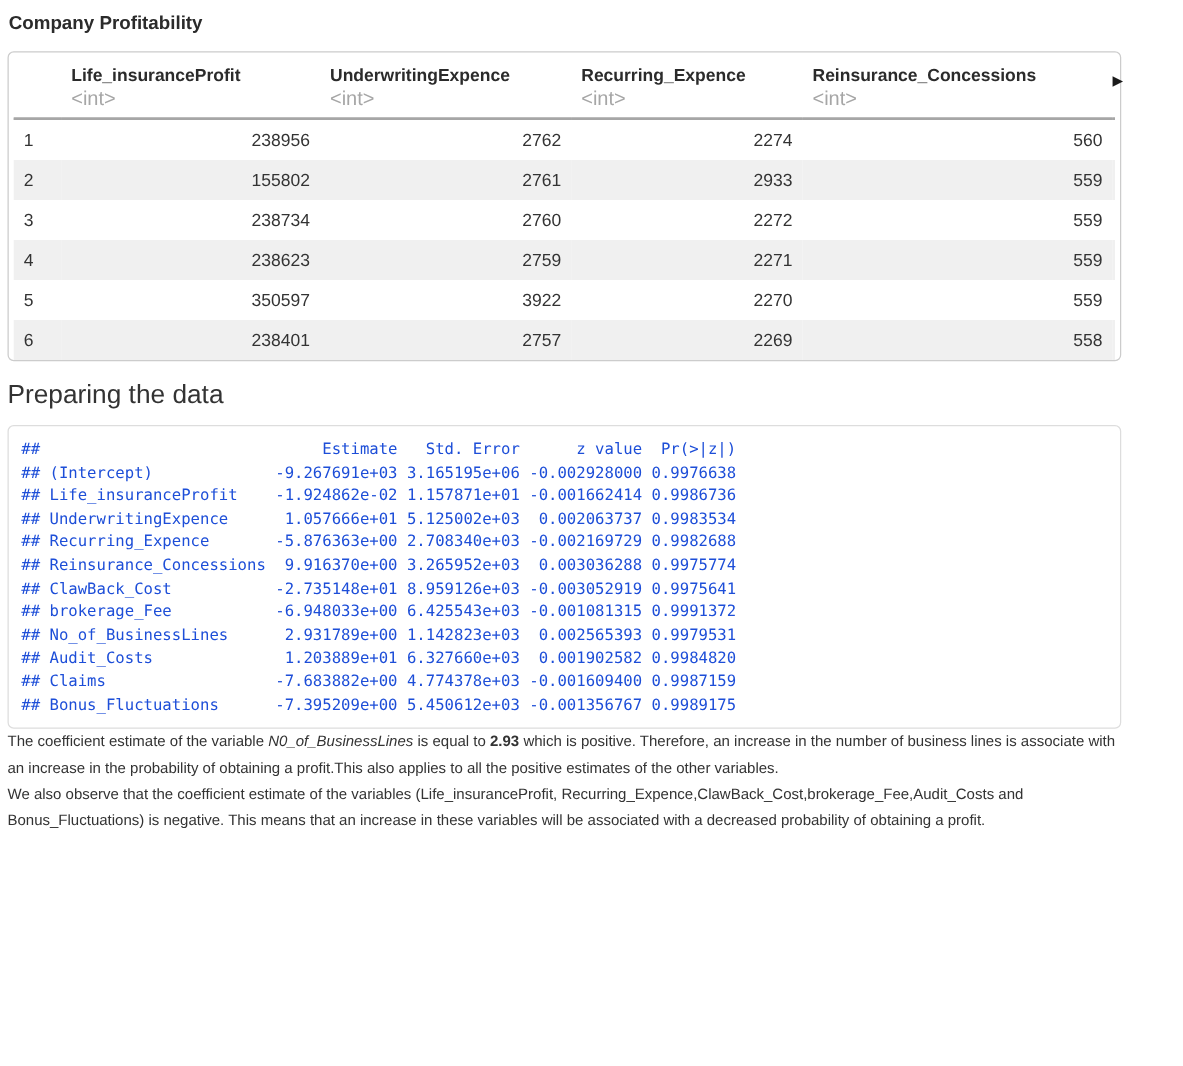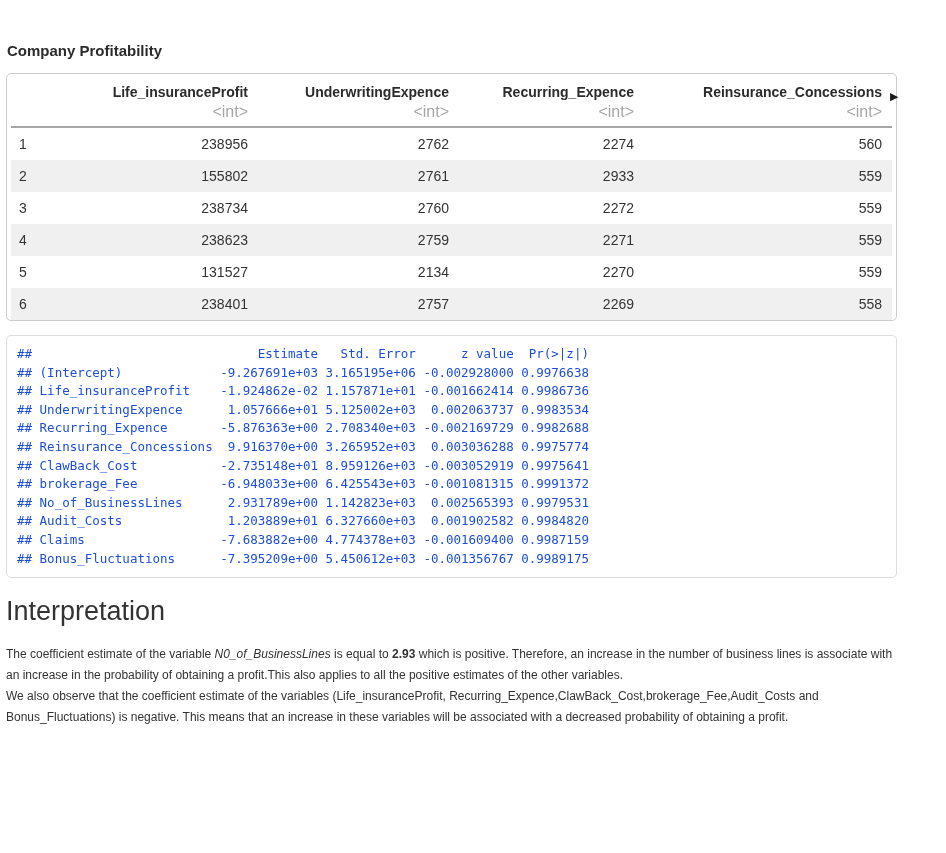--- a/index.html
+++ b/index.html
@@ -14,21 +14,20 @@
   *{box-sizing:border-box;}
   html,body{margin:0;padding:0;background:#ffffff;}
   body{
     font-family:"Liberation Sans","DejaVu Sans",sans-serif;
     color:var(--text);
     width:946px;
   }
   .page{
     width:931px;
     padding:10px 34px 0 6px;
-    margin-top:32px;
   }
 
   
   .mini-heading{
     font-size:15px;
     font-weight:bold;
     color:#2b2b2b;
     margin:0 0 0 1px;
   }
   .doc-title{ margin-bottom:14px; }
@@ -42,21 +41,21 @@
     background:#fff;
   }
   table.paged{
     width:100%;
     border-collapse:collapse;
     table-layout:fixed;
     font-size:14px;
   }
   table.paged thead tr{ border-bottom:2px solid var(--header-rule); }
   table.paged th{
-    text-align:right;
+    text-align:left;
     vertical-align:top;
     padding:10px 8px 5px 8px;
     font-weight:bold;
     color:#2b2b2b;
   }
   table.paged th.corner{ padding-left:8px; text-align:left; }
   .col-type{
     font-weight:normal;
     color:var(--type-label);
     font-size:16px;
@@ -194,50 +193,50 @@
         <tr>
           <td class="row-index">4</td>
           <td>238623</td>
           <td>2759</td>
           <td>2271</td>
           <td>559</td>
           <td></td>
         </tr>
         <tr>
           <td class="row-index">5</td>
-          <td>131527</td>
-          <td>2134</td>
+          <td>350597</td>
+          <td>3922</td>
           <td>2270</td>
           <td>559</td>
           <td></td>
         </tr>
         <tr>
           <td class="row-index">6</td>
           <td>238401</td>
           <td>2757</td>
           <td>2269</td>
           <td>558</td>
           <td></td>
         </tr>
       </tbody>
     </table>
   </div>
 
 
+  <div class="prep-title">Preparing the data</div>
 
   <pre class="console">##                              Estimate   Std. Error      z value  Pr(&gt;|z|)
 ## (Intercept)             -9.267691e+03 3.165195e+06 -0.002928000 0.9976638
 ## Life_insuranceProfit    -1.924862e-02 1.157871e+01 -0.001662414 0.9986736
 ## UnderwritingExpence      1.057666e+01 5.125002e+03  0.002063737 0.9983534
 ## Recurring_Expence       -5.876363e+00 2.708340e+03 -0.002169729 0.9982688
 ## Reinsurance_Concessions  9.916370e+00 3.265952e+03  0.003036288 0.9975774
 ## ClawBack_Cost           -2.735148e+01 8.959126e+03 -0.003052919 0.9975641
 ## brokerage_Fee           -6.948033e+00 6.425543e+03 -0.001081315 0.9991372
 ## No_of_BusinessLines      2.931789e+00 1.142823e+03  0.002565393 0.9979531
 ## Audit_Costs              1.203889e+01 6.327660e+03  0.001902582 0.9984820
 ## Claims                  -7.683882e+00 4.774378e+03 -0.001609400 0.9987159
 ## Bonus_Fluctuations      -7.395209e+00 5.450612e+03 -0.001356767 0.9989175</pre>
 
-  <div class="interp-title">Interpretation</div>
 
   <p class="body-text"><span>The coefficient estimate of the variable </span><span style="font-style: italic;">N0_of_BusinessLines</span><span> is equal to </span><span style="font-weight: bold;">2.93</span><span> which is positive. Therefore, an increase in the number of business lines is associate with an increase in the probability of obtaining a profit.This also applies to all the positive estimates of the other variables.</span><br><span>We also observe that the coefficient estimate of the variables (Life_insuranceProfit, Recurring_Expence,ClawBack_Cost,brokerage_Fee,Audit_Costs and Bonus_Fluctuations) is negative. This means that an increase in these variables will be associated with a decreased probability of obtaining a profit.</span></p>
 
 </div>
 
 </body></html>

